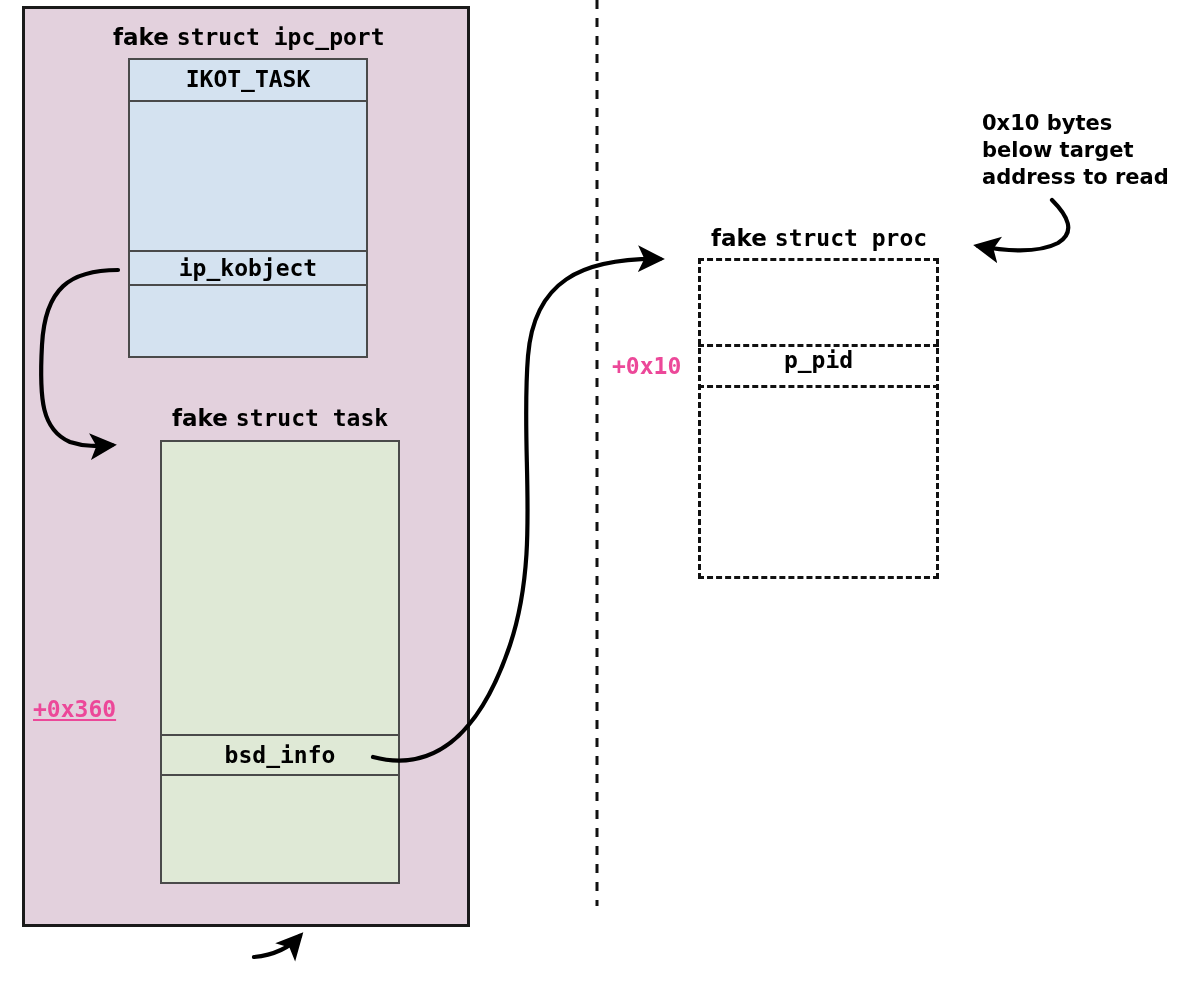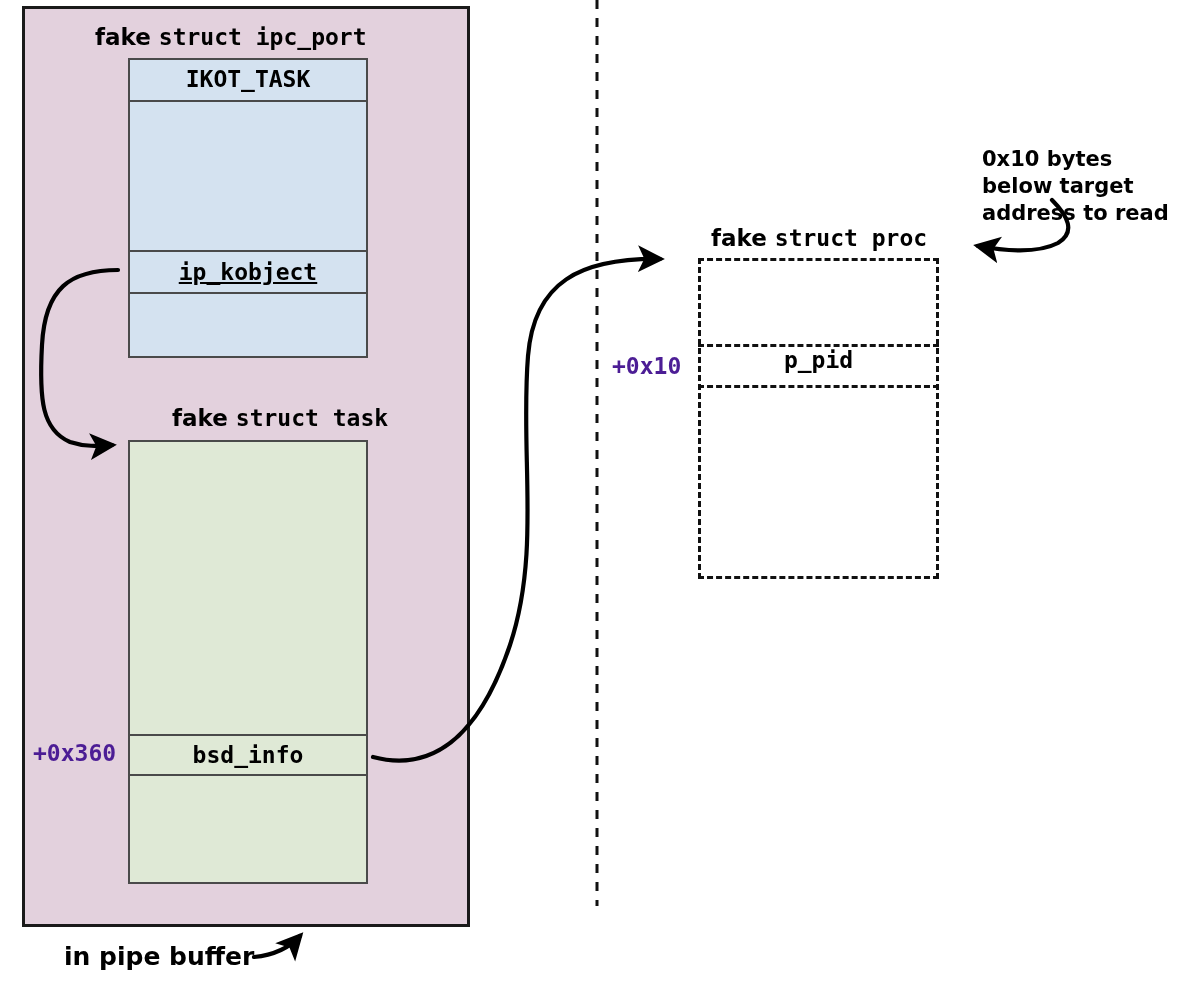--- a/index.html
+++ b/index.html
@@ -45,21 +45,21 @@
     font-weight: 700;
   }
 
   
   .struct-box {
     position: absolute;
     box-sizing: border-box;
     border: 2px solid #4a4a4a;
   }
   .struct-box.blue  { background: #d4e2f0; }
-  .struct-box.green { background: #dfe9d6; }
+  .struct-box.green { background: #dfe9d6; margin-left: 32px; }
 
   .field-row {
     position: absolute;
     left: 0;
     right: 0;
     box-sizing: border-box;
     border-top: 2px solid #4a4a4a;
     border-bottom: 2px solid #4a4a4a;
     display: flex;
     align-items: center;
@@ -98,33 +98,32 @@
     color: #000;
     white-space: nowrap;
   }
 
   
   .offset-label {
     position: absolute;
     font-family: "DejaVu Sans Mono", monospace;
     font-weight: 700;
     font-size: 23px;
-    color: #4c1d95;
+    color: #ec4899;
     white-space: nowrap;
   }
 
   
   .note-text {
     position: absolute;
     font-family: "DejaVu Sans", sans-serif;
     font-weight: 700;
     font-size: 21px;
     line-height: 1.28;
     color: #000;
-    margin-top: 36px;
   }
   .caption-bottom {
     position: absolute;
     font-family: "DejaVu Sans", sans-serif;
     font-weight: 700;
     font-size: 25px;
     color: #000;
     white-space: nowrap;
   }
 
@@ -138,49 +137,48 @@
     pointer-events: none;
   }
 </style>
 </head>
 <body>
 
 <div id="stage">
 
   <div class="pipe-buffer"></div>
 
-  <div class="struct-caption caption-mixed" style="left:95px; top:24px;">
+  <div class="struct-caption caption-mixed" style="left:113px; top:24px;">
     <span class="w-sans">fake</span><span class="w-sans">&nbsp;</span><span class="w-mono">struct ipc_port</span>
   </div>
 
   <div class="struct-box blue" style="left:128px; top:58px; width:240px; height:300px;">
 
     <div class="field-row" style="top:-2px; height:44px; border-top:none;">
       <span class="field-label">IKOT_TASK</span>
     </div>
 
-    <div class="field-row" style="top:190px; height:44px;text-decoration:underline;">
+    <div class="field-row" style="top:190px; height:36px;">
       <span class="field-label">ip_kobject</span>
     </div>
   </div>
 
   <div class="struct-caption caption-mixed" style="left:140px; top:405px;margin-left:32px;">
     <span class="w-sans">fake</span><span class="w-sans">&nbsp;</span><span class="w-mono">struct task</span>
   </div>
 
   <div class="struct-box green" style="left:128px; top:440px; width:240px; height:444px;">
 
     <div class="field-row" style="top:292px; height:42px;">
       <span class="field-label">bsd_info</span>
     </div>
   </div>
 
-  <div class="offset-label" style="left:33px; top:740px;">+0x360</div>
-
-  <div class="caption-bottom" style="left:64px; top:942px;">in pipe buffer</div>
+  <div class="offset-label" style="left:33px; top:696px;text-decoration:underline;">+0x360</div>
+
 
   <div class="struct-caption caption-mixed" style="left:711px; top:225px;text-align:right;">
     <span class="w-sans">fake</span><span class="w-sans">&nbsp;</span><span class="w-mono">struct proc</span>
   </div>
 
   <div class="dashed-box" style="left:698px; top:258px; width:241px; height:321px;">
     <div class="dashed-row" style="top:83px; height:44px;">
       <span class="field-label">p_pid</span>
     </div>
   </div>

